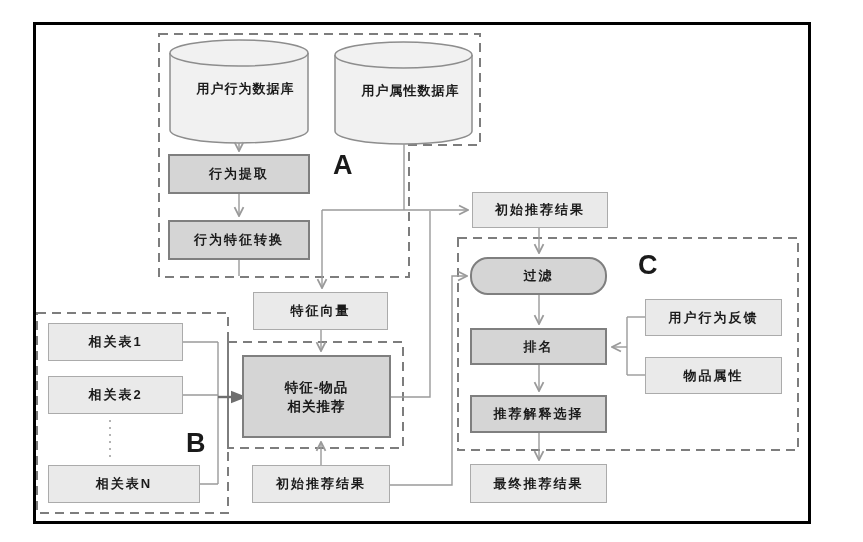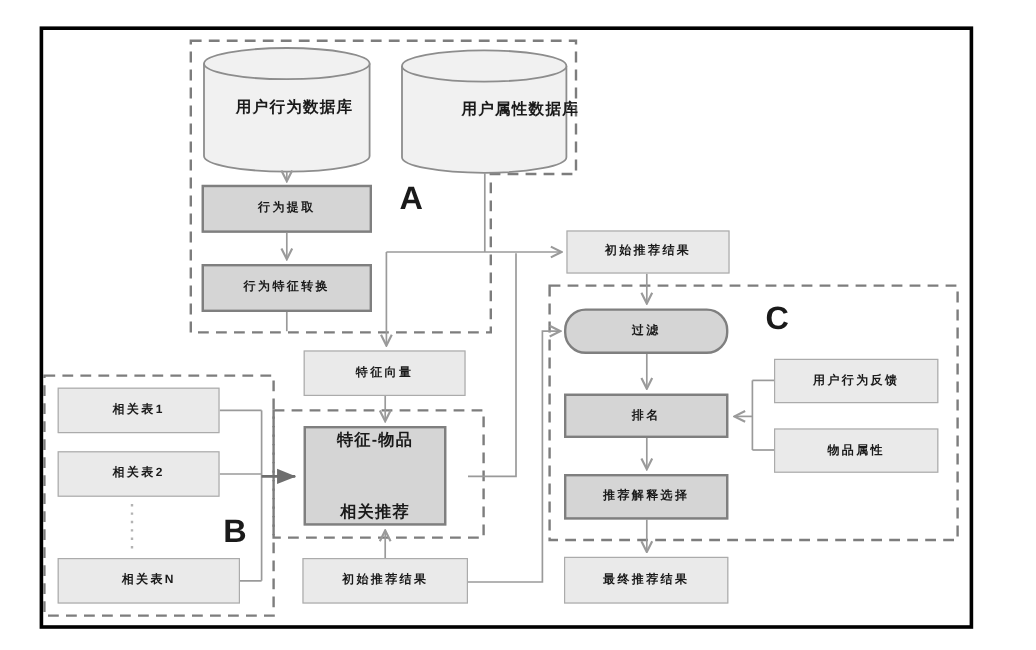--- a/index.html
+++ b/index.html
@@ -8,21 +8,21 @@
     font-family:"Liberation Sans","DejaVu Sans",sans-serif;
     color:var(--c-text,#1a1a1a);
   }
   .frame{
     position:absolute;left:33px;top:22px;width:778px;height:502px;
     border:3px solid var(--c-frame,#000);box-sizing:border-box;background:#fff;
   }
   .lines{position:absolute;left:0;top:0;width:863px;height:542px;}
   .node{
     position:absolute;box-sizing:border-box;display:flex;align-items:center;justify-content:center;
-    text-align:center;font-size:10px;font-weight:bold;letter-spacing:2px;line-height:18px;
+    text-align:center;font-size:13px;font-weight:bold;letter-spacing:2px;line-height:18px;
   }
   .proc{background:var(--c-process-fill,#d5d5d5);border:2px solid var(--c-process-border,#7f7f7f);}
   .data{background:var(--c-data-fill,#eaeaea);border:1px solid var(--c-data-border,#ababab);}
   .cyl-label{
     position:absolute;box-sizing:border-box;display:flex;align-items:center;justify-content:center;
     text-align:center;font-size:13px;font-weight:bold;letter-spacing:1px;background:transparent;padding-left:13px;
   }
   .region-label{
     position:absolute;font-size:27px;font-weight:bold;letter-spacing:0;
   }
@@ -88,25 +88,25 @@
     <path class="conn" d="M627,317 V375"></path>
     <path class="conn" d="M627,347 H612" marker-end="url(#arr)"></path>
     <path class="dots" d="M110,420 V460"></path>
   </svg>
 
   <div class="region-label" style="left:333px;top:150px;">A</div>
   <div class="region-label" style="left:186px;top:428px;">B</div>
   <div class="region-label" style="left:638px;top:250px;">C</div>
 
   <div class="cyl-label" style="left:172px;top:78px;width:134px;height:22px;">用户行为数据库</div>
-  <div class="cyl-label" style="left:337px;top:80px;width:134px;height:22px;margin-left:23px;">用户属性数据库</div>
+  <div class="cyl-label" style="left:337px;top:80px;width:134px;height:22px;">用户属性数据库</div>
 
   <div class="node proc" style="left:168px;top:154px;width:142px;height:40px;">行为提取</div>
   <div class="node proc" style="left:168px;top:220px;width:142px;height:40px;">行为特征转换</div>
-  <div class="node proc two-line" style="left:253px;top:355px;width:119px;height:83px;justify-content:space-between;">
+  <div class="node proc two-line" style="left:242px;top:355px;width:149px;height:83px;">
     <span>特征-物品</span>
     <span>相关推荐</span>
   </div>
   <div class="node proc" style="left:470px;top:257px;width:137px;height:38px;border-radius:18px;">过滤</div>
   <div class="node proc" style="left:470px;top:328px;width:137px;height:37px;">排名</div>
   <div class="node proc" style="left:470px;top:395px;width:137px;height:38px;">推荐解释选择</div>
 
   <div class="node data" style="left:253px;top:292px;width:135px;height:38px;">特征向量</div>
   <div class="node data" style="left:472px;top:192px;width:136px;height:36px;">初始推荐结果</div>
   <div class="node data" style="left:48px;top:323px;width:135px;height:38px;">相关表1</div>

